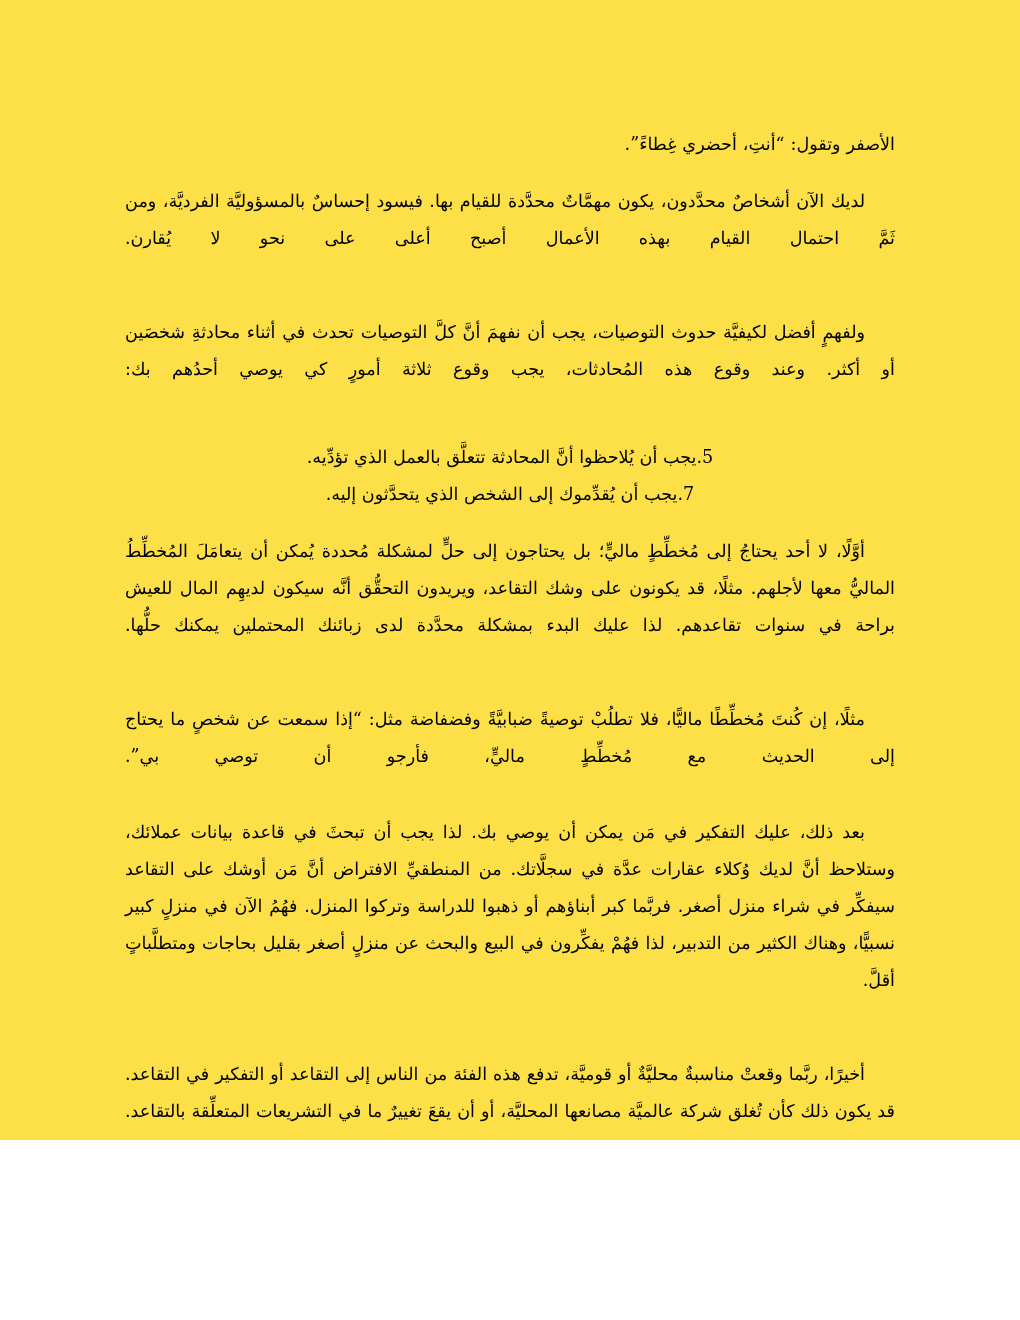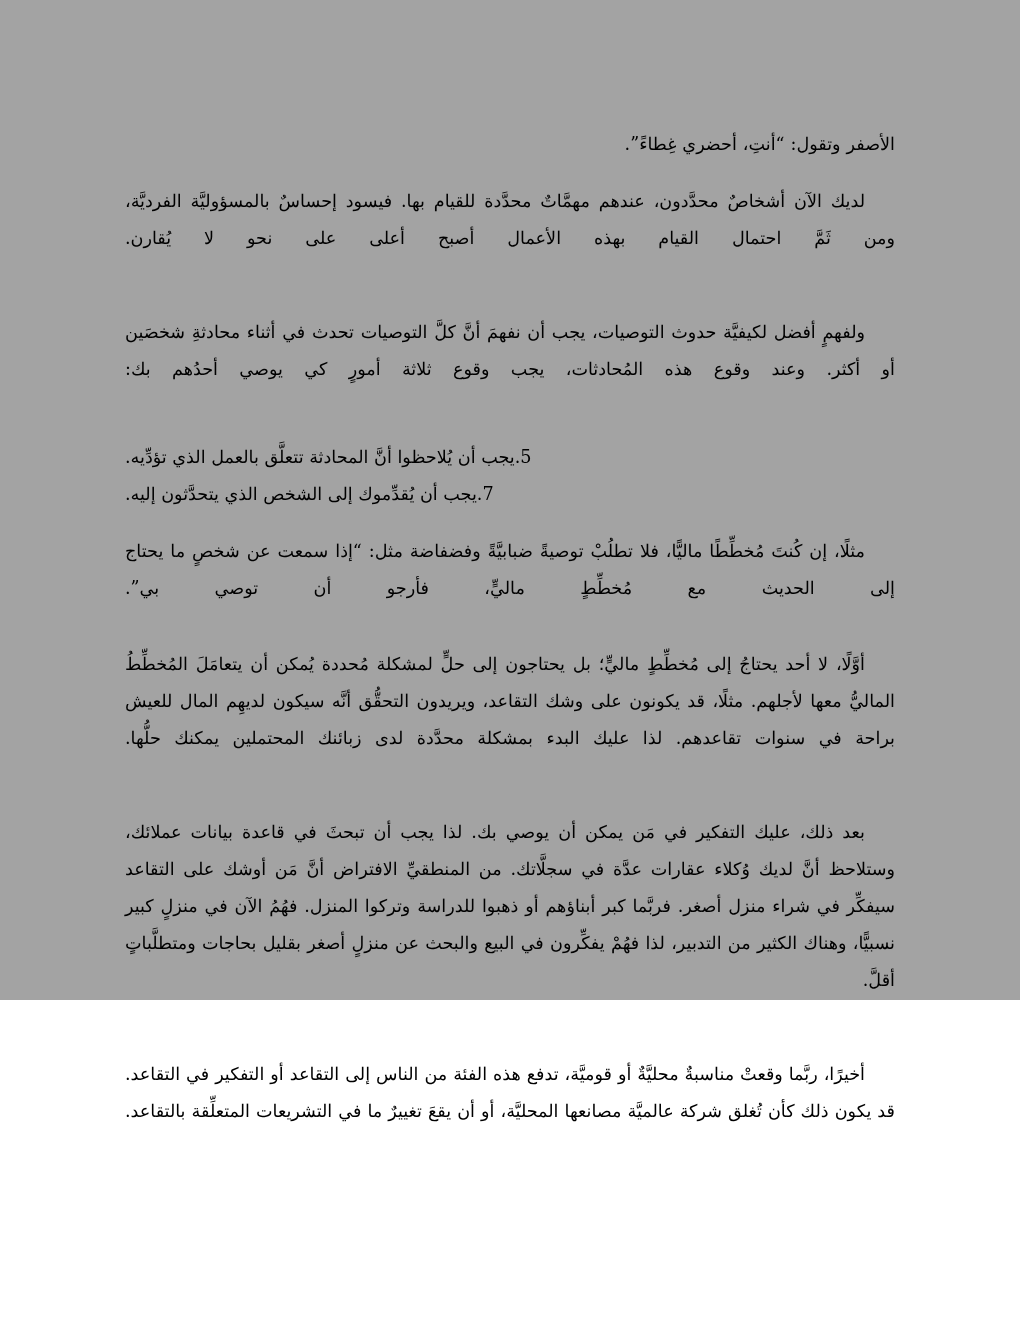--- a/index.html
+++ b/index.html
@@ -10,22 +10,22 @@
   body {
     width: 1020px;
     height: 1320px;
     overflow: hidden;
     font-family: "DejaVu Serif", "Liberation Serif", serif;
     color: #000000;
   }
   .page {
     position: relative;
     width: 1020px;
-    height: 1000px;
-    background: #a3a3a3;
+    height: 1140px;
+    background: #fde047;
     box-sizing: border-box;
   }
   .text-column {
     position: absolute;
     right: 125px;
     left: 125px;
     top: 126px;
     direction: rtl;
     text-align: justify;
     text-justify: inter-word;
@@ -53,21 +53,21 @@
   .para.tight {
     margin-bottom: 2px;
   }
   .list-block {
     margin: 14px 0 20px 0;
     direction: rtl;
   }
   .list-item {
     font-size: 17.6px;
     line-height: 37px;
-    text-align: left;
+    text-align: center;
     direction: rtl;
     margin: 0;
     white-space: nowrap;
   }
   
   .para::after,
   .email-line::after {
     content: "";
     display: inline-block;
     width: 100%;
@@ -75,36 +75,36 @@
   .para.no-stretch::after { content: none; }
 </style>
 </head>
 <body>
 
 <div class="page">
   <div class="text-column">
 
     <p class="para continuation no-stretch">الأصفر وتقول: “أنتِ، أحضري غِطاءً”.</p>
 
-    <p class="para indented spaced">لديك الآن أشخاصٌ محدَّدون، عندهم مهمَّاتٌ محدَّدة للقيام بها. فيسود إحساسٌ بالمسؤوليَّة الفرديَّة، ومن ثَمَّ احتمال القيام بهذه الأعمال أصبح أعلى على نحو لا يُقارن.</p>
+    <p class="para indented spaced">لديك الآن أشخاصٌ محدَّدون، يكون مهمَّاتٌ محدَّدة للقيام بها. فيسود إحساسٌ بالمسؤوليَّة الفرديَّة، ومن ثَمَّ احتمال القيام بهذه الأعمال أصبح أعلى على نحو لا يُقارن.</p>
 
 
     <p class="para indented">ولفهمٍ أفضل لكيفيَّة حدوث التوصيات، يجب أن نفهمَ أنَّ كلَّ التوصيات تحدث في أثناء محادثةِ شخصَين أو أكثر. وعند وقوع هذه المُحادثات، يجب وقوع ثلاثة أمورٍ كي يوصي أحدُهم بك:</p>
 
     <div class="list-block">
       <p class="list-item">
         <span>5</span><span>.</span><span>يجب أن يُلاحظوا أنَّ المحادثة تتعلَّق بالعمل الذي تؤدِّيه.</span>
       </p>
       <p class="list-item">
         <span>7</span><span>.</span><span>يجب أن يُقدِّموك إلى الشخص الذي يتحدَّثون إليه.</span>
       </p>
     </div>
 
+    <p class="para indented spaced">أوَّلًا، لا أحد يحتاجُ إلى مُخطِّطٍ ماليٍّ؛ بل يحتاجون إلى حلٍّ لمشكلة مُحددة يُمكن أن يتعامَلَ المُخطِّطُ الماليُّ معها لأجلهم. مثلًا، قد يكونون على وشك التقاعد، ويريدون التحقُّق أنَّه سيكون لديهِم المال للعيش براحة في سنوات تقاعدهم. لذا عليك البدء بمشكلة محدَّدة لدى زبائنك المحتملين يمكنك حلُّها.</p>
+
     <p class="para indented tight">مثلًا، إن كُنتَ مُخطِّطًا ماليًّا، فلا تطلُبْ توصيةً ضبابيَّةً وفضفاضة مثل: “إذا سمعت عن شخصٍ ما يحتاج إلى الحديث مع مُخطِّطٍ ماليٍّ، فأرجو أن توصي بي”.</p>
-
-    <p class="para indented spaced">أوَّلًا، لا أحد يحتاجُ إلى مُخطِّطٍ ماليٍّ؛ بل يحتاجون إلى حلٍّ لمشكلة مُحددة يُمكن أن يتعامَلَ المُخطِّطُ الماليُّ معها لأجلهم. مثلًا، قد يكونون على وشك التقاعد، ويريدون التحقُّق أنَّه سيكون لديهِم المال للعيش براحة في سنوات تقاعدهم. لذا عليك البدء بمشكلة محدَّدة لدى زبائنك المحتملين يمكنك حلُّها.</p>
 
     <p class="para indented spaced">بعد ذلك، عليك التفكير في مَن يمكن أن يوصي بك. لذا يجب أن تبحثَ في قاعدة بيانات عملائك، وستلاحظ أنَّ لديك وُكلاء عقارات عدَّة في سجلَّاتك. من المنطقيِّ الافتراض أنَّ مَن أوشك على التقاعد سيفكِّر في شراء منزل أصغر. فربَّما كبر أبناؤهم أو ذهبوا للدراسة وتركوا المنزل. فهُمُ الآن في منزلٍ كبير نسبيًّا، وهناك الكثير من التدبير، لذا فهُمْ يفكِّرون في البيع والبحث عن منزلٍ أصغر بقليل بحاجات ومتطلَّباتٍ أقلَّ.</p>
 
     <p class="para indented tight">أخيرًا، ربَّما وقعتْ مناسبةٌ محليَّةٌ أو قوميَّة، تدفع هذه الفئة من الناس إلى التقاعد أو التفكير في التقاعد. قد يكون ذلك كأن تُغلق شركة عالميَّة مصانعها المحليَّة، أو أن يقعَ تغييرٌ ما في التشريعات المتعلِّقة بالتقاعد.</p>
 
   </div>
 </div>
 
 </body></html>

